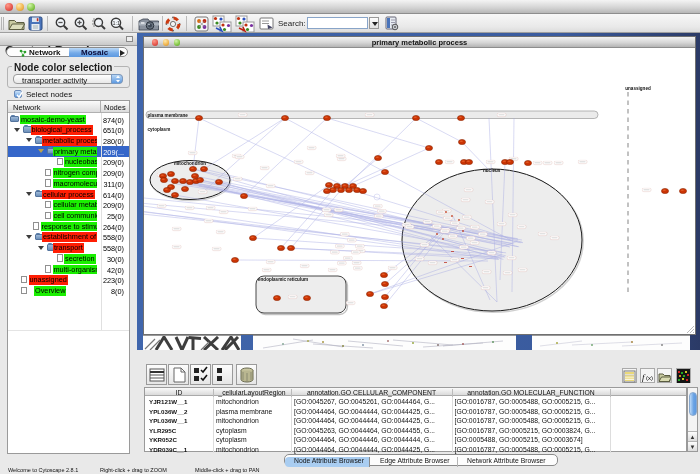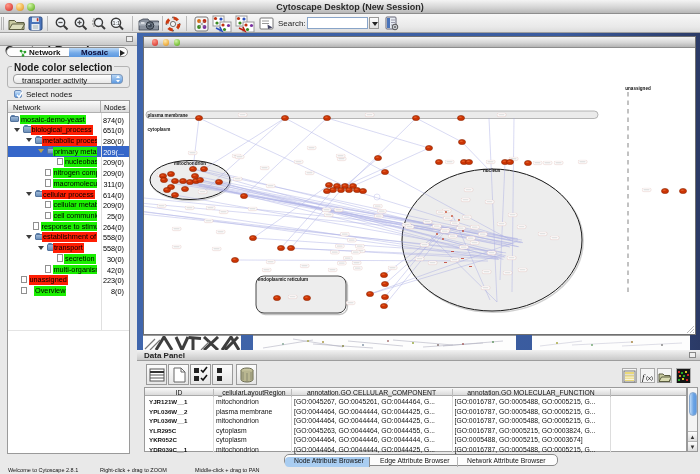--- a/index.html
+++ b/index.html
@@ -76,21 +76,20 @@
 .sarr{position:absolute;left:0px;width:9px;height:10px;background:linear-gradient(#fdfdfd,#dcdcdc);border-top:1px solid #b5b5b5;font-size:6px;text-align:center;color:#333;line-height:10px;}
 #btabs{left:284px;top:454px;width:274px;height:12px;border:1px solid #8a8a8a;border-radius:5px;background:#fdfdfd;font-size:6.8px;color:#111;}
 #btabs div{position:absolute;top:1.5px;white-space:nowrap;}
 #btabsel{left:0;top:0;width:85px;height:10px;border-radius:4px 0 0 4px;background:#a9cdf1;border-right:1px solid #8a8a8a;}
 .btsep{position:absolute;top:0;width:1px;height:10px;background:#b5b5b5;}
 </style>
 <div class="abs" id="titlebar">
     <div class="abs tl t1"></div>
     <div class="abs tl t2"></div>
     <div class="abs tl t3"></div>
-    <div class="abs ttl">Cytoscape Desktop (New Session)</div>
   </div>
 <div class="abs" id="toolbar">
 <div class="abs" style="left:1px;top:3px;width:1px;height:13px;background:#b5b5b5"></div>
 <div class="abs" style="left:3px;top:3px;width:1px;height:13px;background:#b5b5b5"></div>
 <svg class="abs" style="left:8px;top:2px" width="17" height="15">
       <path d="M1 4.5 h5.5 l2 2 h7.5 v7 h-15 z" fill="#c9cba2" stroke="#5a5c40" stroke-width="1"></path>
       <path d="M1 13.5 l3.2 -5.5 h12.5 l-3.2 5.5 z" fill="#dcdebc" stroke="#5a5c40" stroke-width="1"></path>
     </svg>
 <svg class="abs" style="left:28px;top:2px" width="15" height="15">
       <rect x="1" y="1" width="13" height="13" rx="1.5" fill="#4a74ba" stroke="#2a4a80"></rect>
@@ -319,20 +318,21 @@
     </div>
 <div class="abs" style="left:93px;top:12px;width:1px;height:218px;background:#e0e0e0"></div>
 <div class="abs" style="left:0px;top:229px;width:121px;height:1px;background:#e4e4e4"></div>
 </div>
 <div class="abs" id="desktop"></div>
 <div class="abs" id="netwin">
     <div class="abs" id="wtitle">
       <div class="abs tl w1"></div>
       <div class="abs tl w2"></div>
       <div class="abs tl w3"></div>
+      <div class="abs wt">primary metabolic process</div>
     </div>
   </div>
 <svg class="abs" style="left:144px;top:48px" width="551" height="286" viewBox="144 48 551 286">
 <defs>
 <symbol id="lab">
         <rect x="0.25" y="0.25" width="9" height="3.7" rx="1.8" fill="#fff" stroke="#debcb6" stroke-width="0.4"></rect>
         <line x1="1.8" y1="2.1" x2="7.6" y2="2.1" stroke="#c0c0c0" stroke-width="0.65"></line>
       </symbol>
     </defs>
 <rect x="146" y="111" width="452" height="7.5" rx="3.7" fill="#ebebeb" stroke="#9a9a9a" stroke-width="0.7"></rect>
@@ -682,24 +682,20 @@
       </g>
       <g>
         <circle cx="25" cy="7" r="1" fill="#aa4"></circle>
         <circle cx="60" cy="9" r="1" fill="#7a7"></circle>
         <circle cx="100" cy="6" r="1" fill="#a84"></circle>
         <circle cx="130" cy="9" r="1" fill="#888"></circle>
       </g>
     </svg>
 </div>
 <div class="abs" id="datapanel">
-<div class="abs" id="dphead">
-      <span>Data Panel</span>
-      <div class="abs fico" style="right:4px;top:2px"></div>
-    </div>
 <div class="dbtn" style="left:9px">
       <svg width="18" height="18">
         <rect x="2" y="3" width="14" height="12" fill="#fff" stroke="#555"></rect>
         <path d="M2 6 h14 M2 9 h14 M2 12 h14" stroke="#555" stroke-width="1"></path>
         <path d="M2 6 h14" stroke="#333" stroke-width="2"></path>
       </svg>
     </div>
 <div class="dbtn" style="left:31px">
       <svg width="18" height="18">
         <path d="M4 2 h7 l4 4 v10 h-11 z" fill="#fff" stroke="#666"></path>

